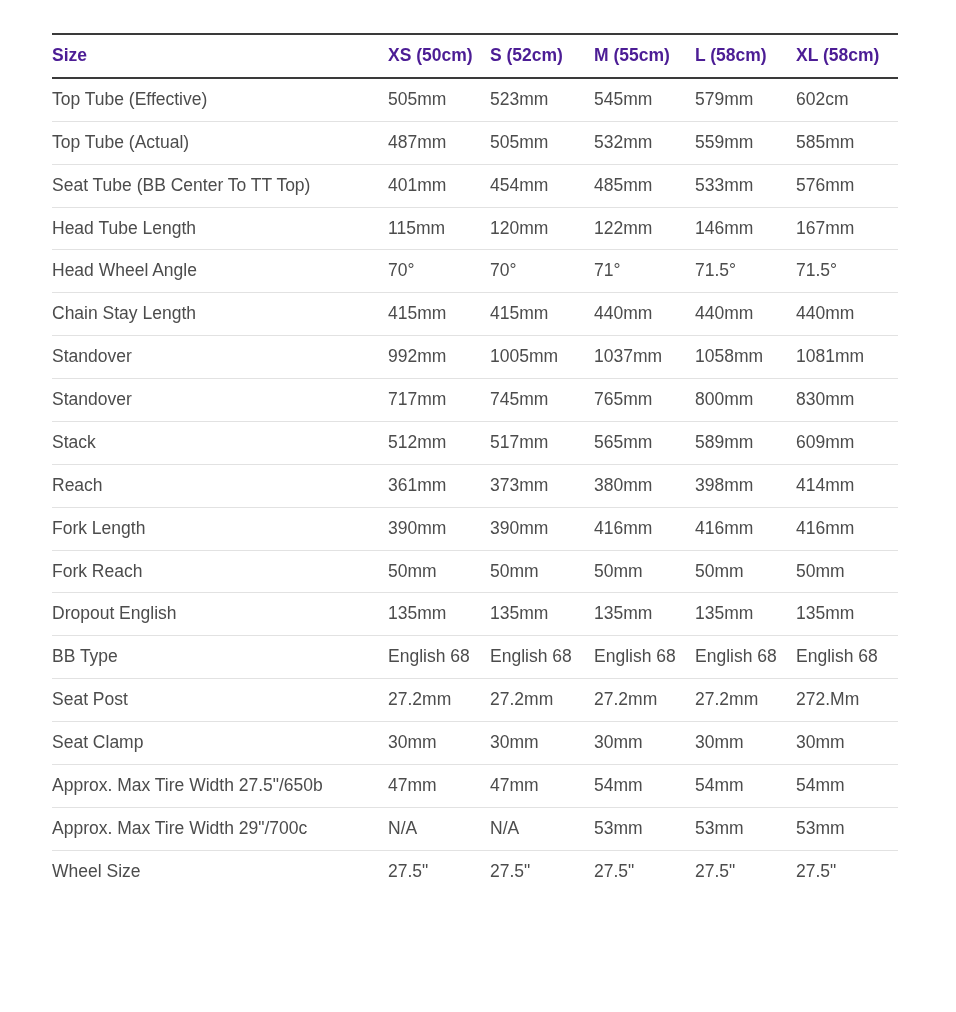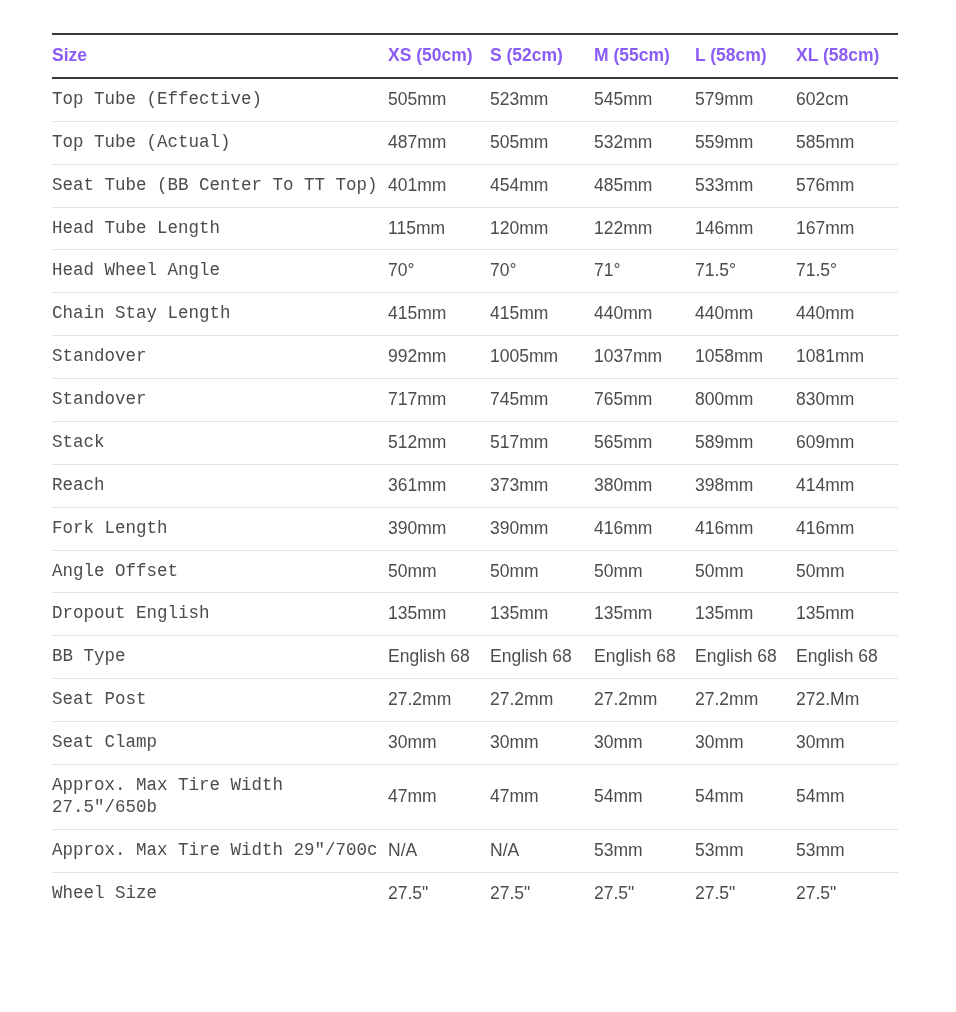--- a/index.html
+++ b/index.html
@@ -22,21 +22,21 @@
     table-layout: fixed;
     width: 846px;
   }
   thead tr {
     border-top: 2px solid #3a3a3a;
     border-bottom: 2px solid #3a3a3a;
   }
   th {
     font-size: 17.5px;
     font-weight: bold;
-    color: #8b5cf6;
+    color: #4c1d95;
     text-align: left;
     vertical-align: middle;
     padding: 10px 0;
     line-height: 1.25;
     white-space: nowrap;
     overflow: visible;
   }
   td {
     font-size: 17.5px;
     font-weight: normal;
@@ -44,21 +44,20 @@
     text-align: left;
     vertical-align: middle;
     padding: 10px 0;
     line-height: 1.25;
     white-space: nowrap;
     overflow: visible;
   }
   td.label {
     white-space: pre-line;
     padding-right: 2px;
-    font-family: Liberation Mono, monospace;
   }
   tbody tr + tr {
     border-top: 1px solid #e2e2e2;
   }
 </style>
 </head>
 <body>
 
 <div class="table-wrap">
   <table>
@@ -163,21 +162,21 @@
         </tr>
         <tr>
           <td class="label">Fork Length</td>
           <td>390mm</td>
           <td>390mm</td>
           <td>416mm</td>
           <td>416mm</td>
           <td>416mm</td>
         </tr>
         <tr>
-          <td class="label">Angle Offset</td>
+          <td class="label">Fork Reach</td>
           <td>50mm</td>
           <td>50mm</td>
           <td>50mm</td>
           <td>50mm</td>
           <td>50mm</td>
         </tr>
         <tr>
           <td class="label">Dropout English</td>
           <td>135mm</td>
           <td>135mm</td>

